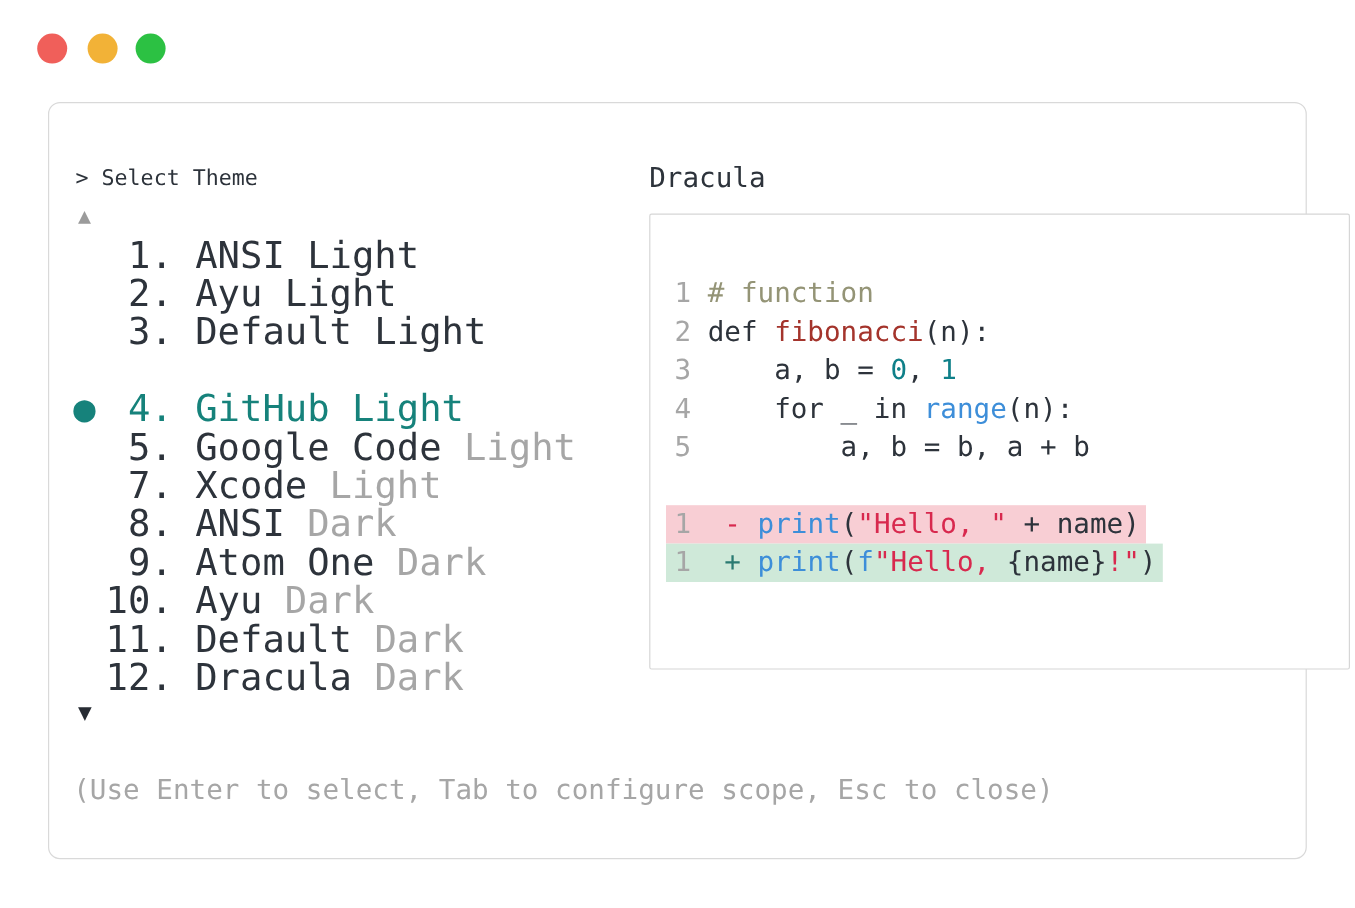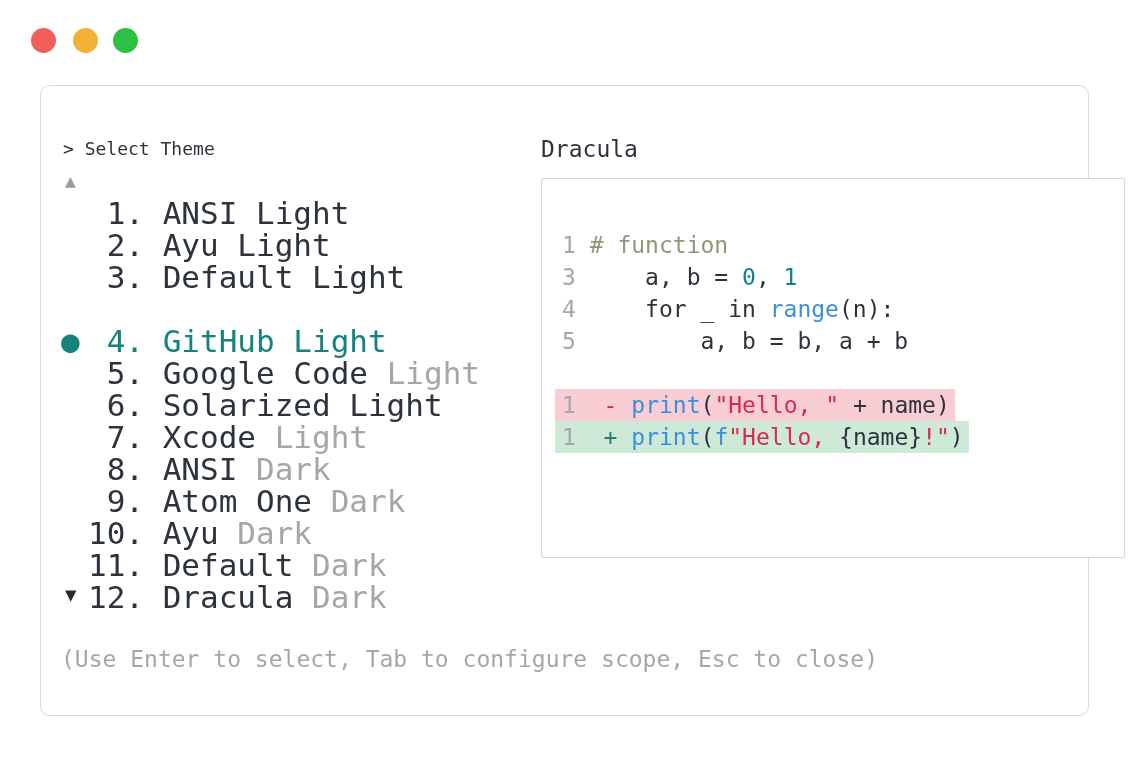--- a/index.html
+++ b/index.html
@@ -66,33 +66,33 @@
   <div class="preview-label">Dracula</div>
 
   <div class="scroll-up">▲</div>
 
   <div class="theme-list">
       <div class="list-item"><span class="bullet"></span><span class="item-num">1.</span> <span>ANSI Light</span></div>
       <div class="list-item"><span class="bullet"></span><span class="item-num">2.</span> <span>Ayu Light</span></div>
       <div class="list-item"><span class="bullet"></span><span class="item-num">3.</span> <span>Default Light</span></div>
       <div class="list-item selected"><span class="bullet">●</span><span class="item-num">4.</span> <span>GitHub Light</span></div>
       <div class="list-item"><span class="bullet"></span><span class="item-num">5.</span> <span>Google Code</span> <span class="muted">Light</span></div>
-      <div class="list-item"><span class="bullet"></span><span class="item-num">6.</span> <span>Solarized Light</span></div>
       <div class="list-item"><span class="bullet"></span><span class="item-num">7.</span> <span>Xcode</span> <span class="muted">Light</span></div>
       <div class="list-item"><span class="bullet"></span><span class="item-num">8.</span> <span>ANSI</span> <span class="muted">Dark</span></div>
       <div class="list-item"><span class="bullet"></span><span class="item-num">9.</span> <span>Atom One</span> <span class="muted">Dark</span></div>
       <div class="list-item"><span class="bullet"></span><span class="item-num">10.</span> <span>Ayu</span> <span class="muted">Dark</span></div>
       <div class="list-item"><span class="bullet"></span><span class="item-num">11.</span> <span>Default</span> <span class="muted">Dark</span></div>
       <div class="list-item"><span class="bullet"></span><span class="item-num">12.</span> <span>Dracula</span> <span class="muted">Dark</span></div>
     </div>
 
   <div class="scroll-down">▼</div>
 
   <div class="preview-box">
       <div class="code-line"><span class="lnum">1</span> <span class="tok-comment"># function</span></div>
+      <div class="code-line"><span class="lnum">2</span> <span class="tok-text">def </span><span class="tok-func">fibonacci</span><span class="tok-text">(n):</span></div>
       <div class="code-line"><span class="lnum">3</span> <span class="tok-text">    a, b = </span><span class="tok-number">0</span><span class="tok-text">, </span><span class="tok-number">1</span></div>
       <div class="code-line"><span class="lnum">4</span> <span class="tok-text">    for _ in </span><span class="tok-builtin">range</span><span class="tok-text">(n):</span></div>
       <div class="code-line"><span class="lnum">5</span> <span class="tok-text">        a, b = b, a + b</span></div>
       <div class="code-line"></div>
       <div class="code-line"><span class="hl hl-removed"><span class="lnum">1</span> <span class="tok-text"> </span><span class="tok-removed">-</span><span class="tok-text"> </span><span class="tok-builtin">print</span><span class="tok-text">(</span><span class="tok-string">"Hello, "</span><span class="tok-text"> + name)</span></span></div>
       <div class="code-line"><span class="hl hl-added"><span class="lnum">1</span> <span class="tok-text"> </span><span class="tok-added">+</span><span class="tok-text"> </span><span class="tok-builtin">print</span><span class="tok-text">(</span><span class="tok-builtin">f</span><span class="tok-string">"Hello, </span><span class="tok-text">{name}</span><span class="tok-string">!"</span><span class="tok-text">)</span></span></div>
     </div>
 
   <div class="footer-hint">(Use Enter to select, Tab to configure scope, Esc to close)</div>
 

